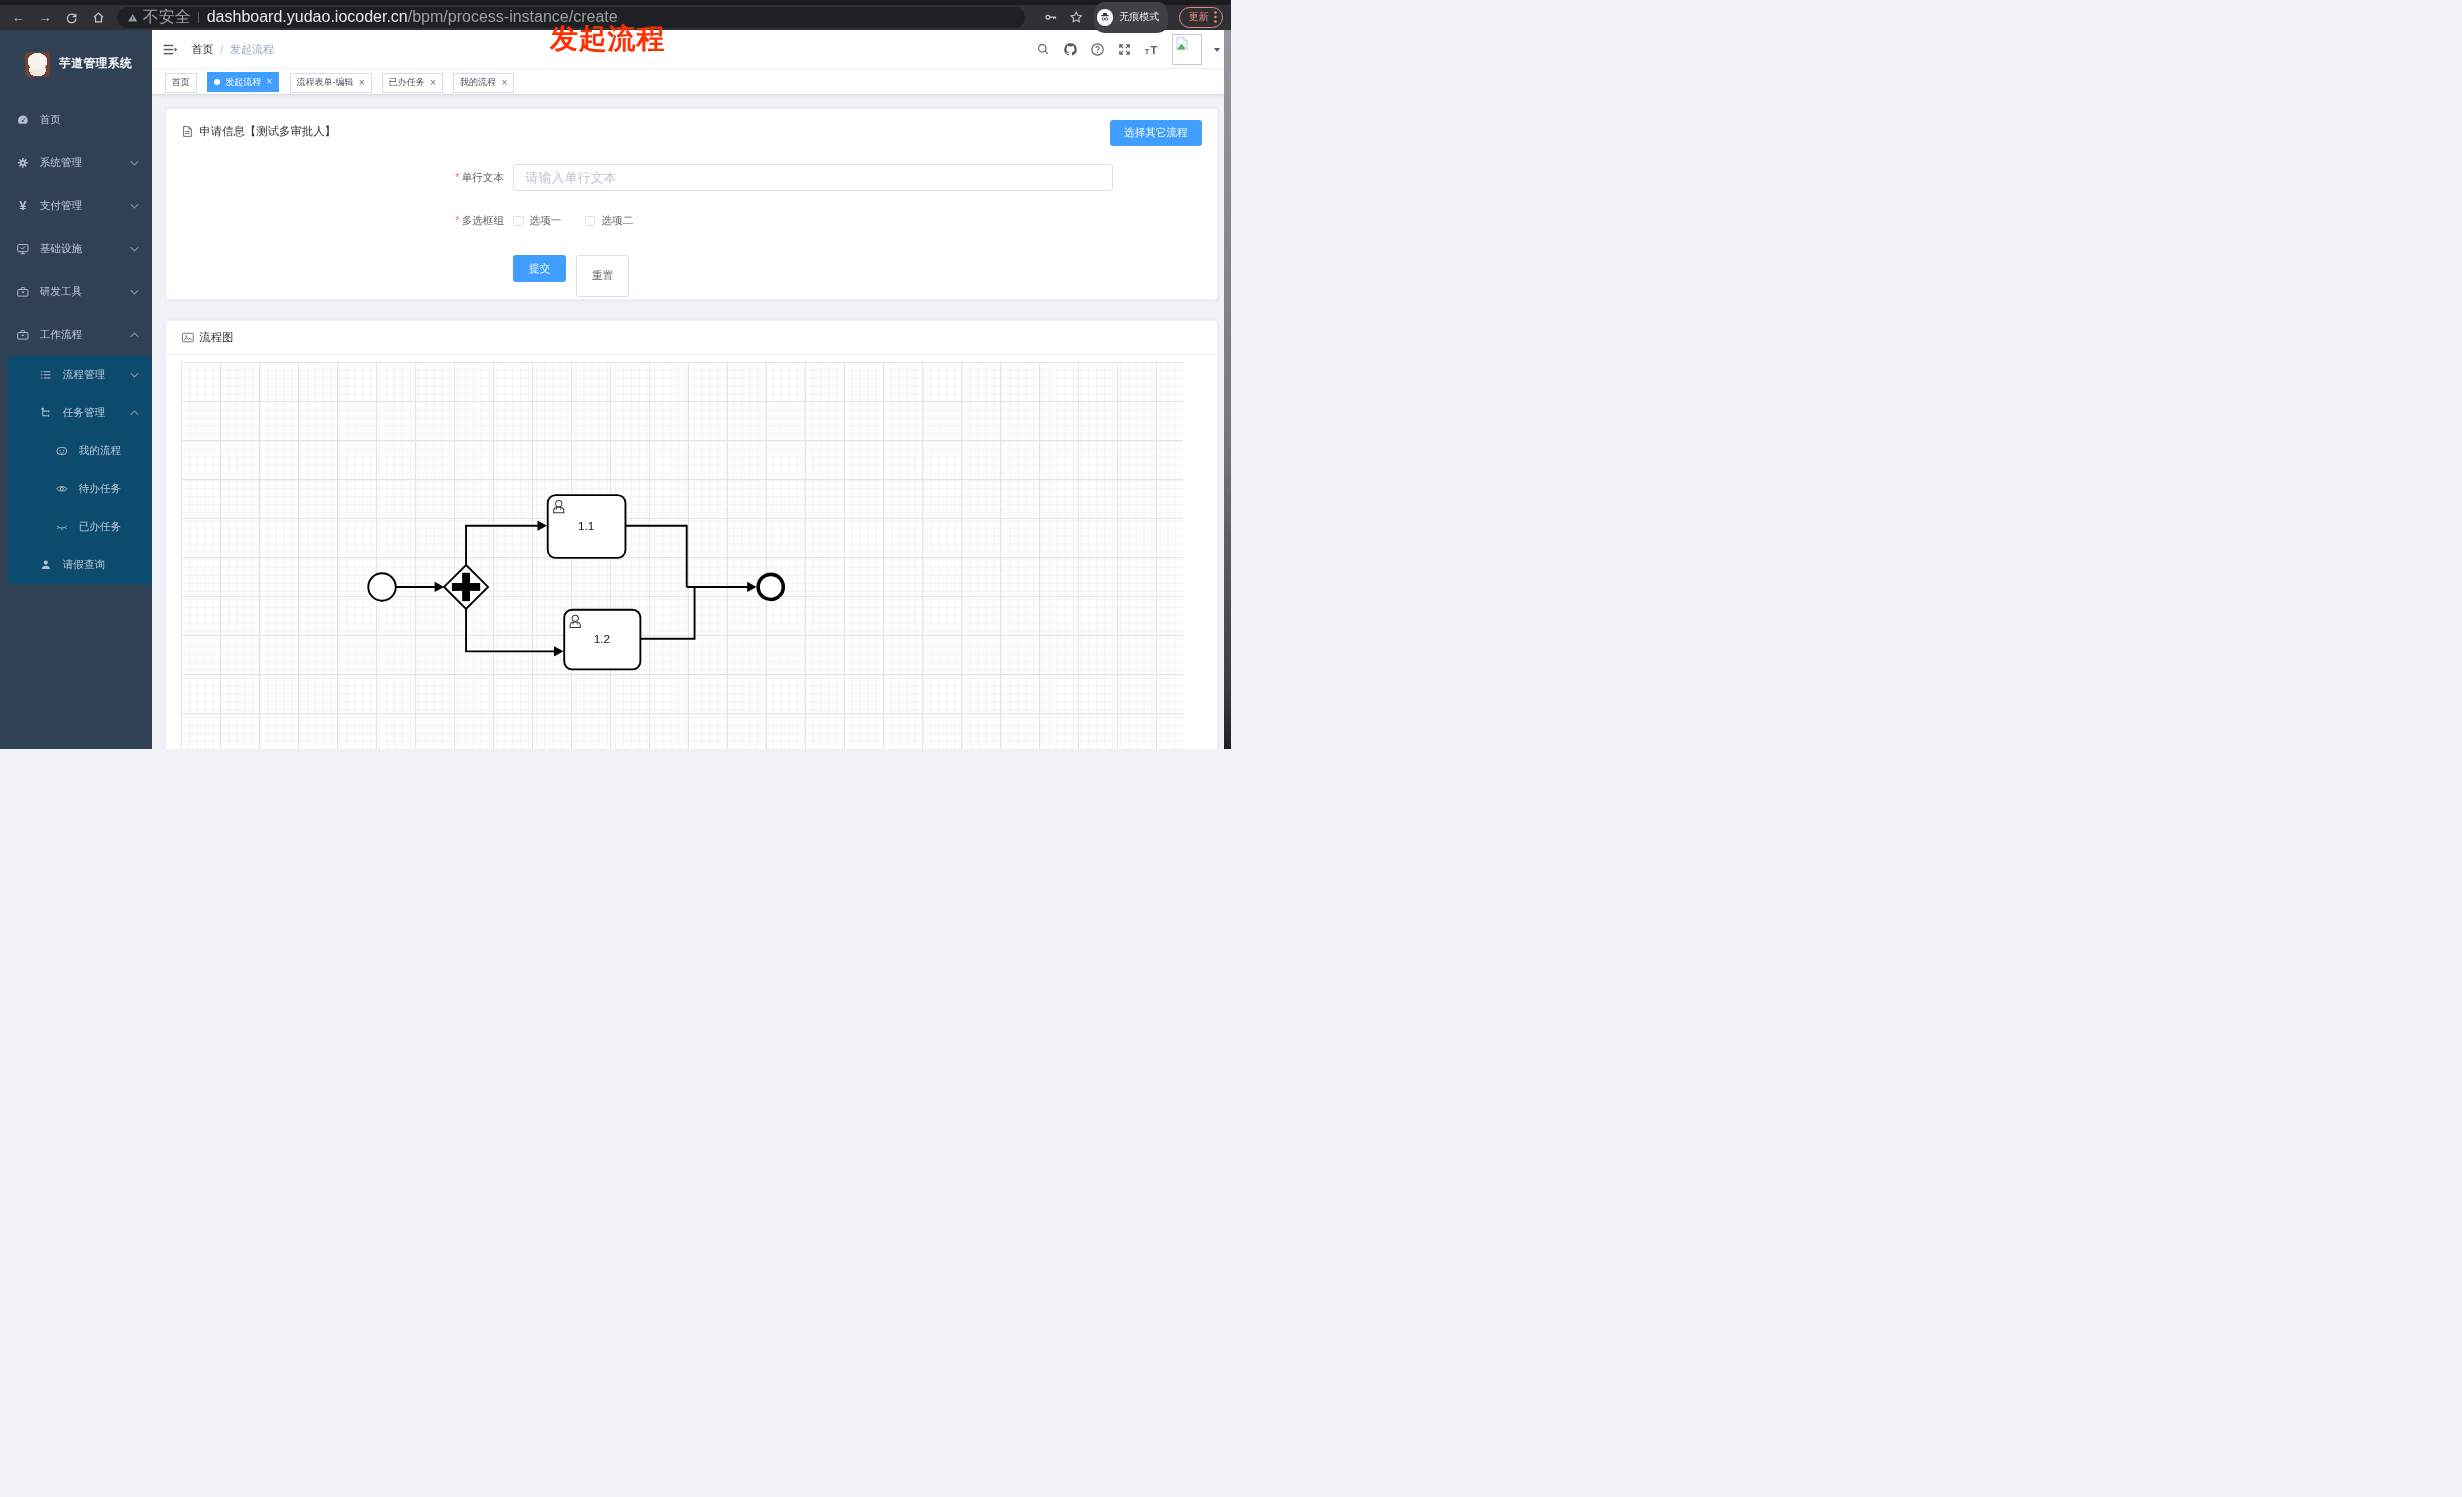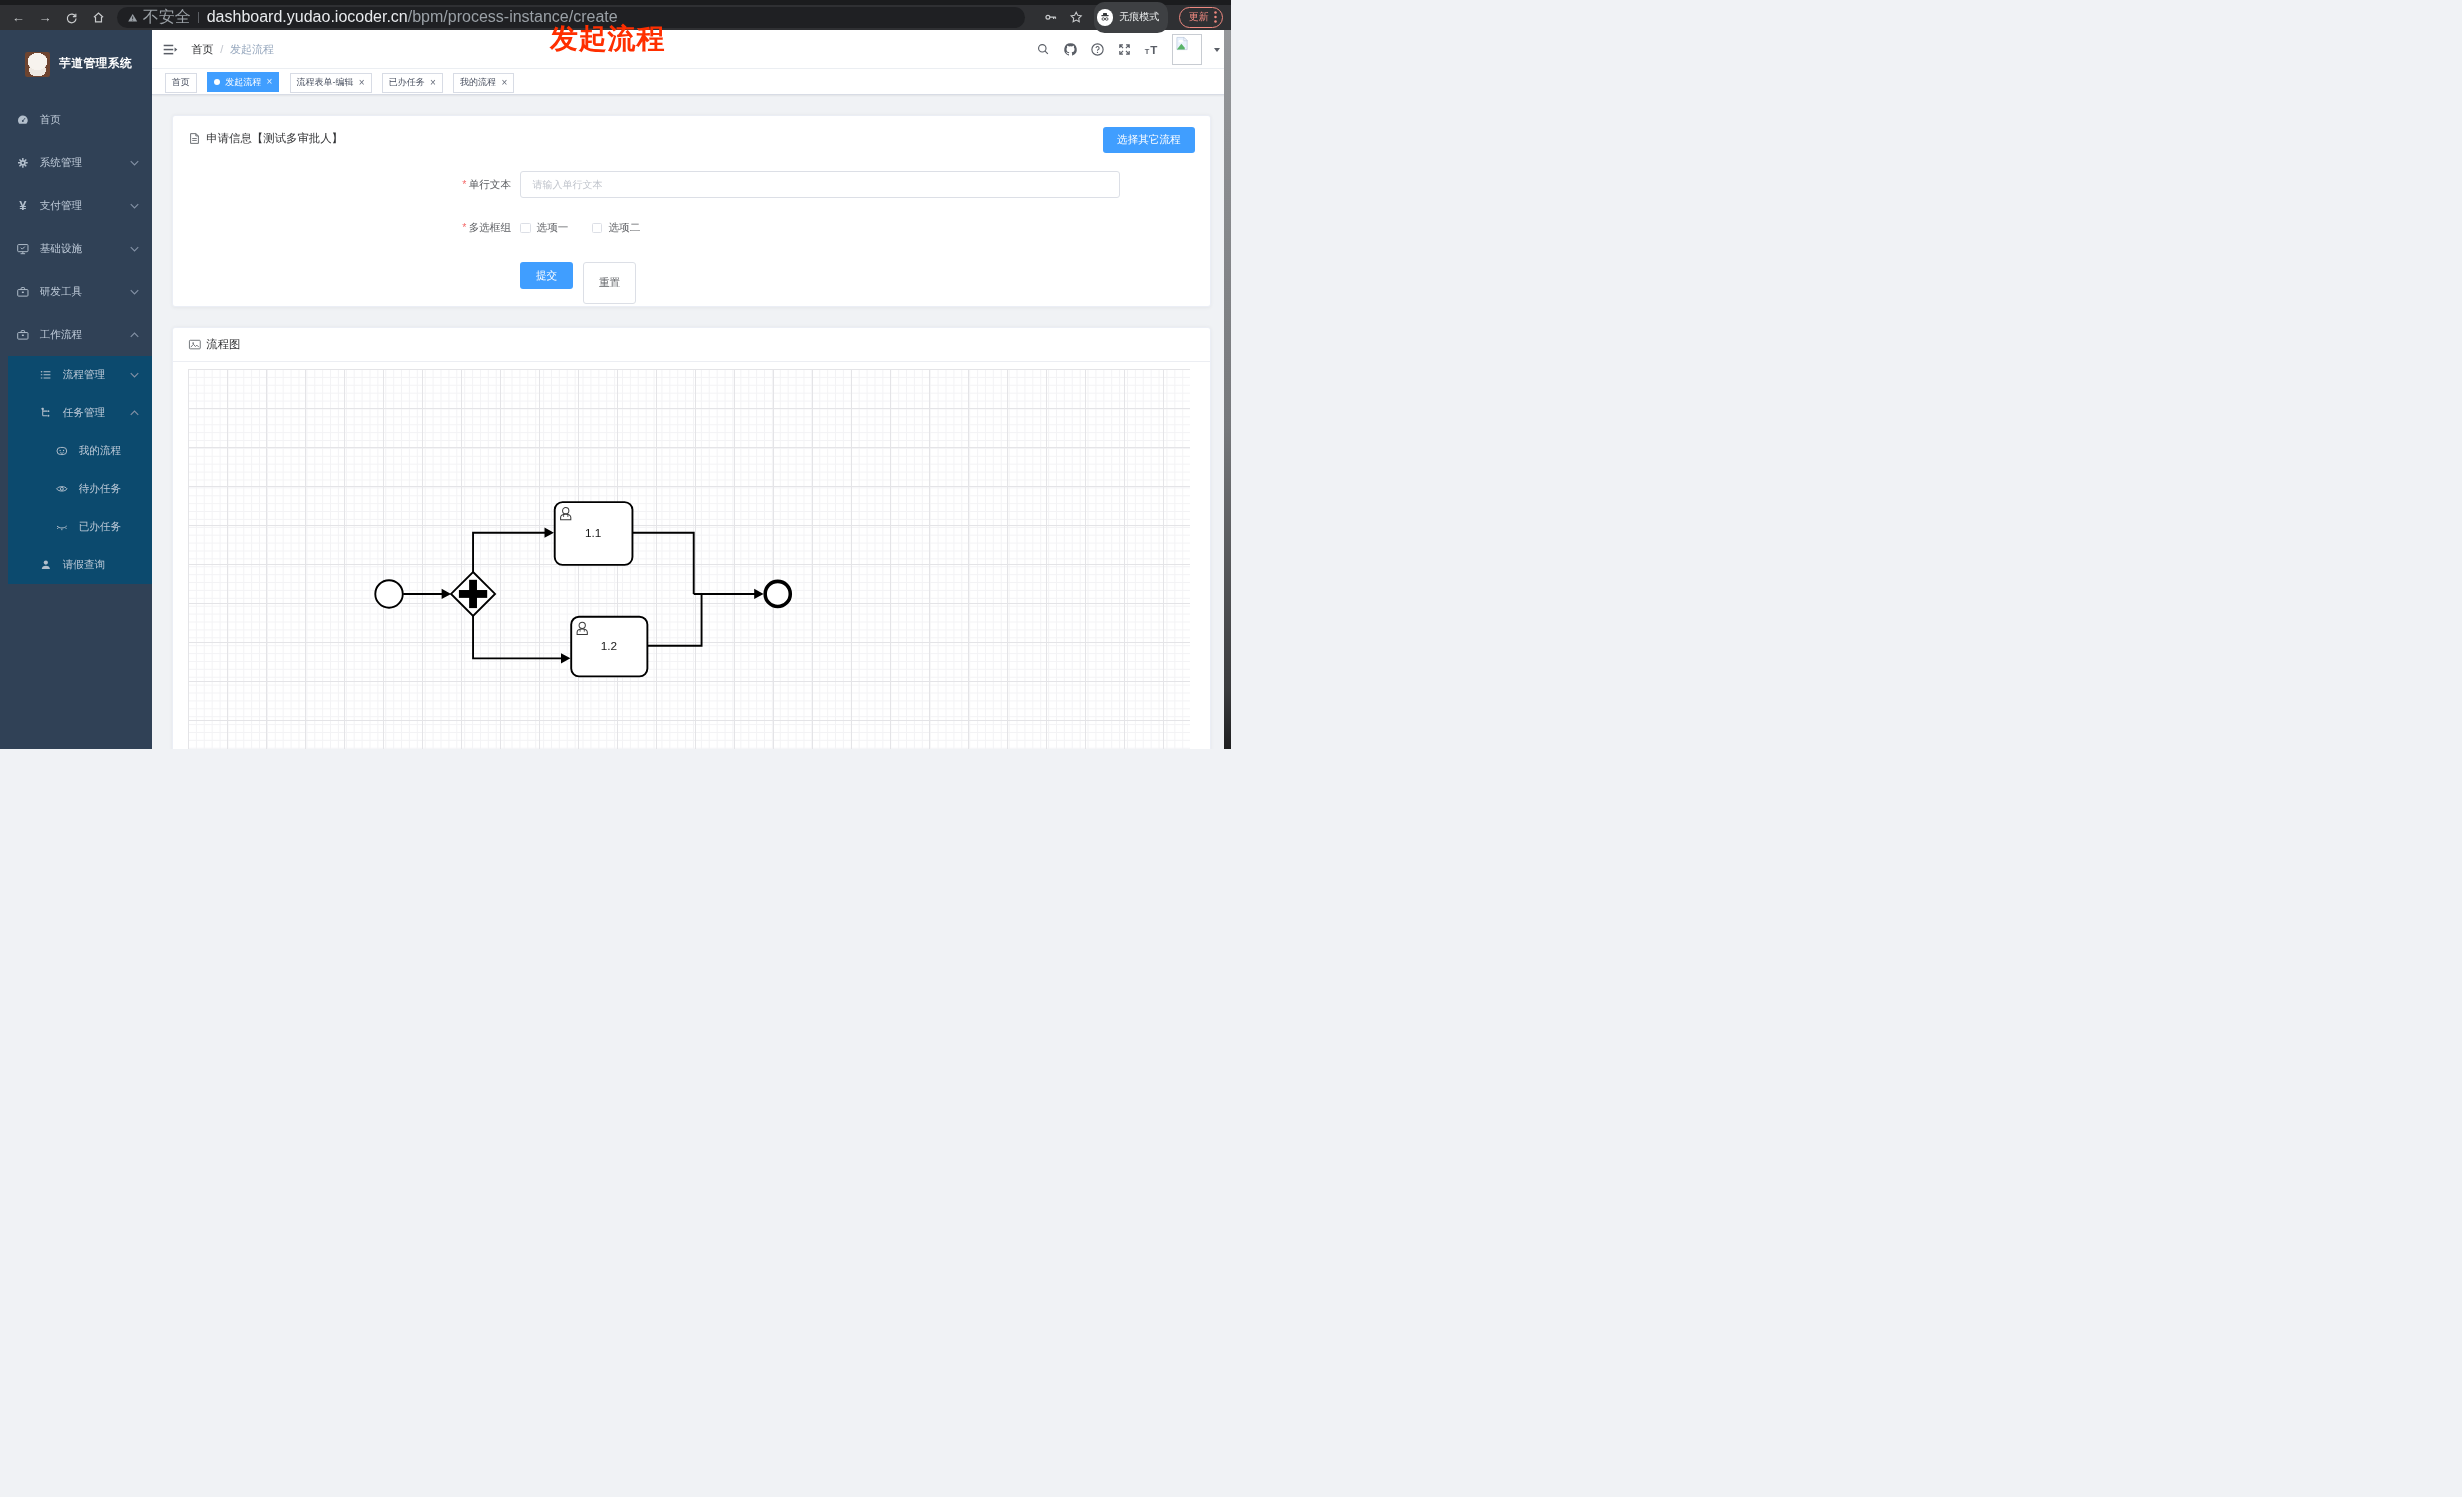--- a/index.html
+++ b/index.html
@@ -58,31 +58,31 @@
   .tb-ic{ cursor:pointer; display:flex; }
   .avatar-box{ width:30px; height:31px; border:0.8px solid #c8ccd2; background:#fff; padding:1.5px; cursor:pointer;}
   .caret-down{ width:0; height:0; border:3.8px solid transparent; border-top:4.6px solid #5a5e66; margin-top:4.6px; cursor:pointer;}
   
   .tagbar{ height:26px; background:#fff; border-bottom:0.8px solid #d8dce5; box-shadow:0 0.8px 2.3px rgba(0,0,0,.09); padding:3px 0 0 6px; white-space:nowrap; position:relative; z-index:2;}
   .tag{ display:inline-flex; align-items:center; height:20px; padding:0 6px; border:0.8px solid #d8dce5; background:#fff; color:#495060; font-size:9px; margin-left:6.8px; cursor:pointer; position:relative;}
   .tag.active{ background:#409eff; border-color:#409eff; color:#fff;}
   .tag .dot{ width:6px; height:6px; border-radius:50%; background:#fff; margin-right:5.3px;}
   .tag .x{ margin-left:5.3px; font-size:10px; line-height:1; opacity:.85;}
   
-  .content{ flex:1; padding:20px; overflow:hidden;}
+  .content{ flex:1; padding:13px; overflow:hidden;}
   .card{ background:#fff; border:0.8px solid #ebeef5; border-radius:3px; box-shadow:0 0.8px 3.8px rgba(0,0,0,.05);}
   .apply-card{ height:192px; position:relative; padding:15px;}
   .card-title-row{ display:flex; align-items:center; gap:5.3px; font-size:11.4px; color:#303133;}
   .choose-btn{ position:absolute; right:15px; top:10.6px; height:26.6px; background:#409eff; color:#fff; border:none; border-radius:3px; font-size:10.6px; padding:0 14.4px; cursor:pointer; font-family:inherit;}
   .form-row{ display:flex; align-items:center;}
   .row-text{ margin-top:25px;}
   .row-cbx{ margin-top:23px;}
   .form-label{ width:332px; text-align:right; font-size:10.6px; color:#606266; padding-right:9px;}
   .req{ color:#f56c6c; margin-right:2.3px;}
-  .form-input{ width:600px; height:27px; border:0.8px solid #dcdfe6; border-radius:3px; padding:0 11.4px; font-size:10px; color:#606266; outline:none; font-family:inherit;}
+  .form-input{ width:600px; height:27px; border:0.8px solid #dcdfe6; border-radius:3px; padding:0 11.4px; font-size:13px; color:#606266; outline:none; font-family:inherit;}
   .form-input::placeholder{ color:#c0c4cc;}
   .cbx-group{ display:flex; align-items:center;}
   .cbx{ width:10.6px; height:10.6px; border:0.8px solid #dcdfe6; border-radius:1.5px; background:#fff; cursor:pointer; flex-shrink:0;}
   .cbx-label{ font-size:10.6px; color:#606266; margin-left:6px; margin-right:23.5px; cursor:pointer;}
   .btn-row{ margin-top:27px; margin-left:332px; display:flex;}
   .btn-primary{ height:27px; min-width:53px; background:#409eff; color:#fff; border:none; border-radius:3px; font-size:10.6px; cursor:pointer; padding:0 15px; font-family:inherit;}
   .btn-plain{ height:42px; min-width:50px; background:#fff; color:#606266; border:0.8px solid #dcdfe6; border-radius:3px; font-size:10.6px; margin-left:10px; cursor:pointer; padding:0 15px; font-family:inherit;}
   
   .diagram-card{ margin-top:20px; height:471px; padding:0;}
   .diagram-header{ height:34px; display:flex; align-items:center; gap:4.6px; padding-left:15px; font-size:11.4px; color:#303133; border-bottom:0.8px solid #eceef3;}

